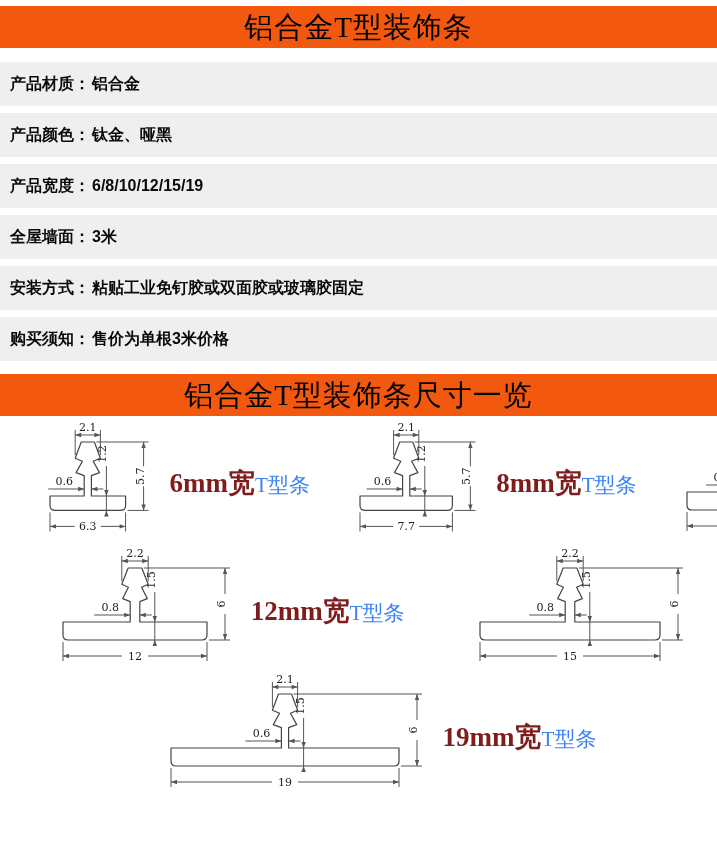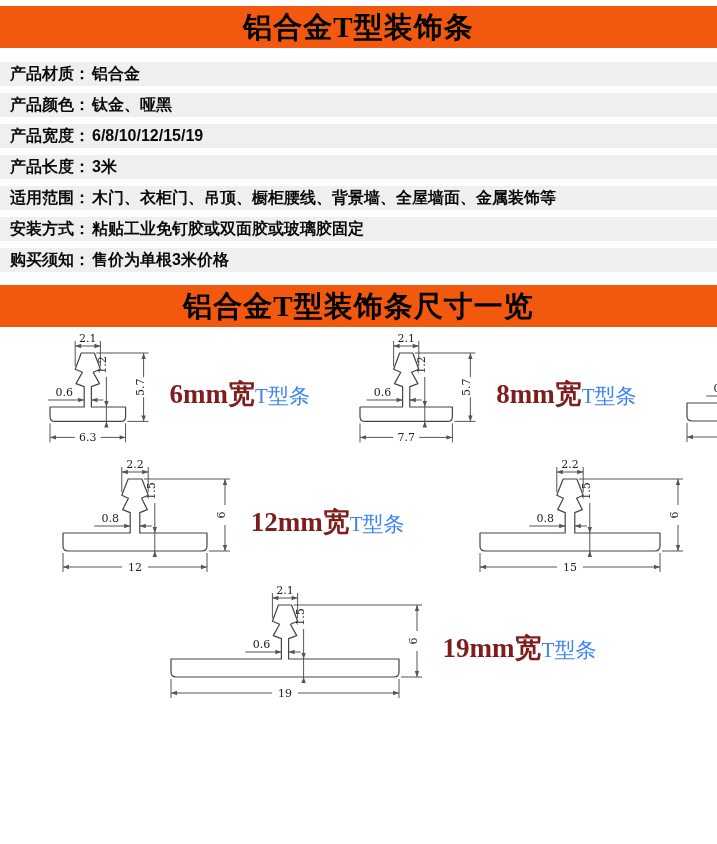--- a/index.html
+++ b/index.html
@@ -4,28 +4,28 @@
 <style>
   html,body{margin:0;padding:0;}
   body{
     width:717px;height:844px;background:#ffffff;
     font-family:"Liberation Sans",sans-serif;
     position:relative;overflow:hidden;
   }
   .banner{
     height:42px;line-height:42px;text-align:center;
     background:#f2590f;color:#000;
-    font-weight:bold;font-size:29px;letter-spacing:1px;
+    font-weight:normal;font-size:29px;letter-spacing:1px;
     font-family:"Liberation Serif",serif;
   }
   .banner.first{margin-top:6px;}
   .banner.second{margin-top:13px;}
   .spec{margin-top:14px;}
   .spec-row{
-    height:24px;margin-bottom:7px;background:#efefef;
+    height:44px;margin-bottom:7px;background:#efefef;
     display:flex;align-items:center;padding-left:10px;
     font-weight:bold;font-size:16px;color:#0a0a0a;white-space:nowrap;
   }
   .spec-row .lbl{margin-right:2px;}
   .diagram-section{margin-top:2px;}
   .diagram-row{
     display:flex;justify-content:space-around;align-items:flex-end;
   }
   .diagram-row.r1{margin-top:2px;}
   .diagram-row.r2{margin-top:8px;}
@@ -56,26 +56,22 @@
     </div>
     <div class="spec-row">
       <span class="lbl">产品颜色：</span>
       <span class="val">钛金、哑黑</span>
     </div>
     <div class="spec-row">
       <span class="lbl">产品宽度：</span>
       <span class="val">6/8/10/12/15/19</span>
     </div>
     <div class="spec-row">
-      <span class="lbl">产品长度：</span>
+      <span class="lbl">全屋墙面：</span>
       <span class="val">3米</span>
-    </div>
-    <div class="spec-row">
-      <span class="lbl">适用范围：</span>
-      <span class="val">木门、衣柜门、吊顶、橱柜腰线、背景墙、全屋墙面、金属装饰等</span>
     </div>
     <div class="spec-row">
       <span class="lbl">安装方式：</span>
       <span class="val">粘贴工业免钉胶或双面胶或玻璃胶固定</span>
     </div>
     <div class="spec-row">
       <span class="lbl">购买须知：</span>
       <span class="val">售价为单根3米价格</span>
     </div>
   </div>

